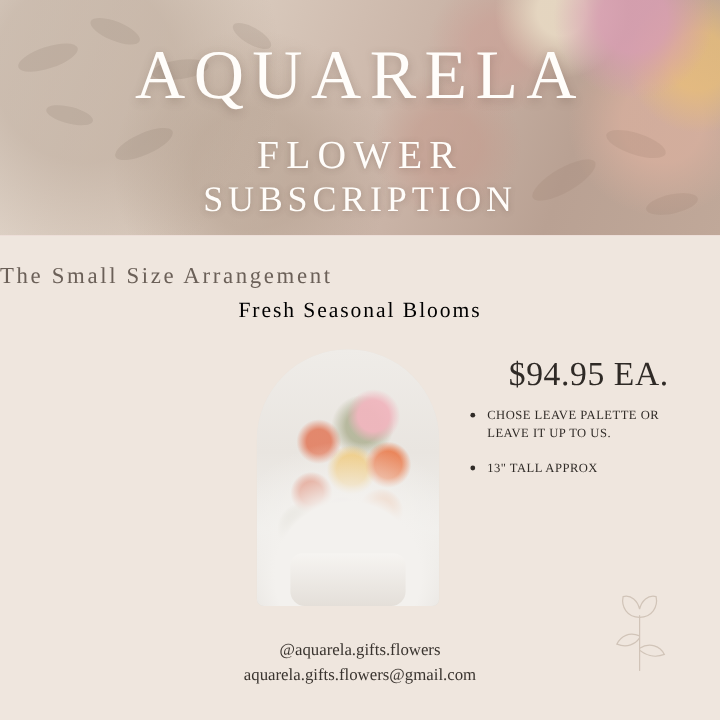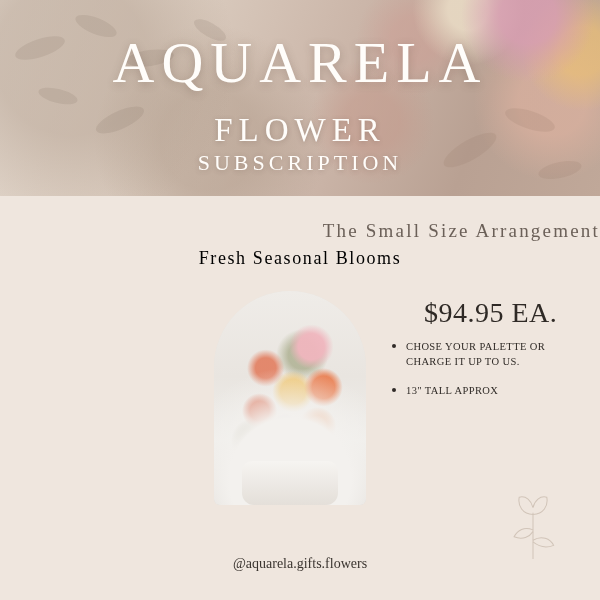--- a/index.html
+++ b/index.html
@@ -71,35 +71,35 @@
     letter-spacing: 6px;
     color: #fffdfa;
     text-shadow: 0 1px 5px rgba(90,70,58,0.3);
   }
   .hero-sub2 {
     position: absolute;
     top: 150px;
     left: 0; right: 0;
     text-align: center;
     font-family: "Liberation Serif", serif;
-    font-size: 22px;
+    font-size: 30px;
     letter-spacing: 4px;
     color: #fffdfa;
     text-shadow: 0 1px 5px rgba(90,70,58,0.3);
   }
 
   
   .body-area {
     position: relative;
     width: 600px;
     height: 404px;
     background: #efe6de;
   }
   .headline {
-    text-align: right;
+    text-align: left;
     font-family: "Liberation Serif", serif;
     font-size: 19px;
     letter-spacing: 2.2px;
     color: #6b6058;
     padding-top: 24px;
   }
   .subheadline {
     text-align: center;
     font-family: "Liberation Serif", serif;
     font-size: 18px;
@@ -279,33 +279,34 @@
 
 
       <div class="arch">
         <div class="arch-photo"></div>
         <div class="arch-vase"></div>
       </div>
 
       <div class="price">$94.95 EA.</div>
 
       <ul class="features">
-        <li>CHOSE YOUR PALETTE OR CHARGE IT UP TO US.</li>
+        <li>CHOSE LEAVE PALETTE OR LEAVE IT UP TO US.</li>
         <li>13" TALL APPROX</li>
       </ul>
 
     </div>
 
     <svg class="flower-deco" viewBox="0 0 100 100">
       <g fill="none" stroke="#b9a99a" stroke-width="1.2">
         <path d="M50 40 C38 40 32 30 34 20 C42 18 48 24 50 32 C52 24 58 18 66 20 C68 30 62 40 50 40 Z"></path>
         <path d="M50 38 L50 92"></path>
         <path d="M50 58 C40 54 32 58 28 66 C38 70 46 66 50 60"></path>
         <path d="M50 70 C60 64 70 68 74 76 C64 80 55 76 50 72"></path>
       </g>
     </svg>
 
     <div class="footer">
       <div>@aquarela.gifts.flowers</div>
+      <div>aquarela.gifts.flowers@gmail.com</div>
     </div>
 
   </div>
 </div>
 
 </body></html>

